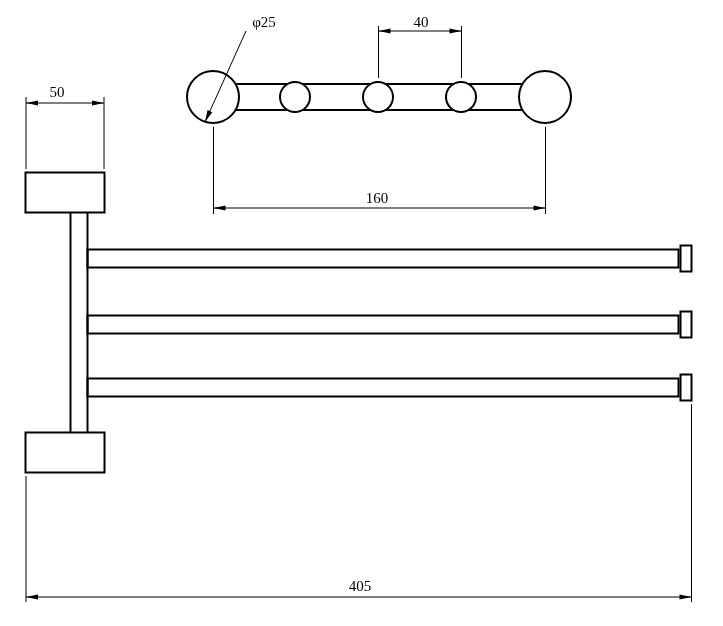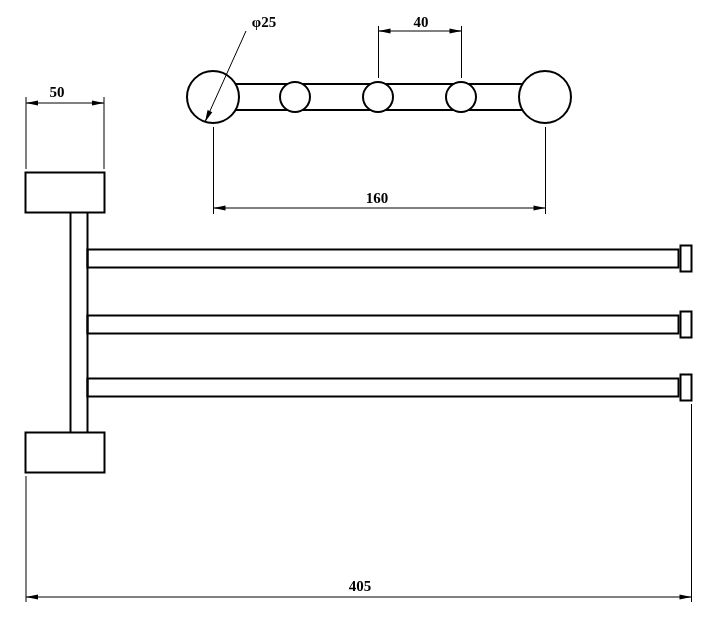--- a/index.html
+++ b/index.html
@@ -6,21 +6,20 @@
     margin: 0;
     padding: 0;
     background: #ffffff;
   }
   .page {
     position: relative;
     width: 723px;
     height: 626px;
     background: #ffffff;
     overflow: hidden;
-    font-weight: bold;
   }
   svg { display: block; }
   .obj {
     stroke: #000000;
     stroke-width: 2;
     fill: none;
   }
   .obj-filled {
     stroke: #000000;
     stroke-width: 2;

